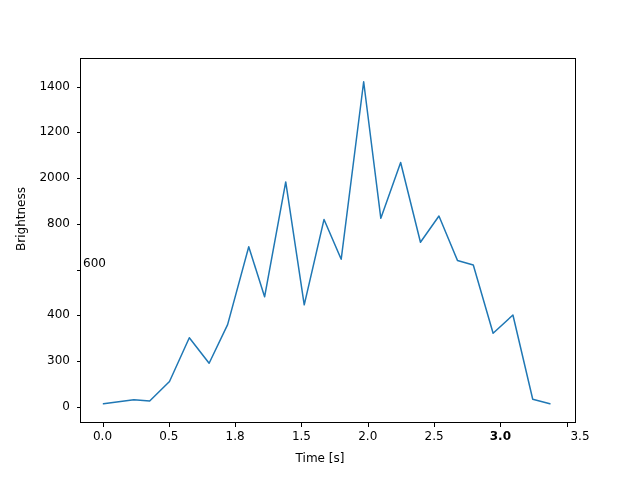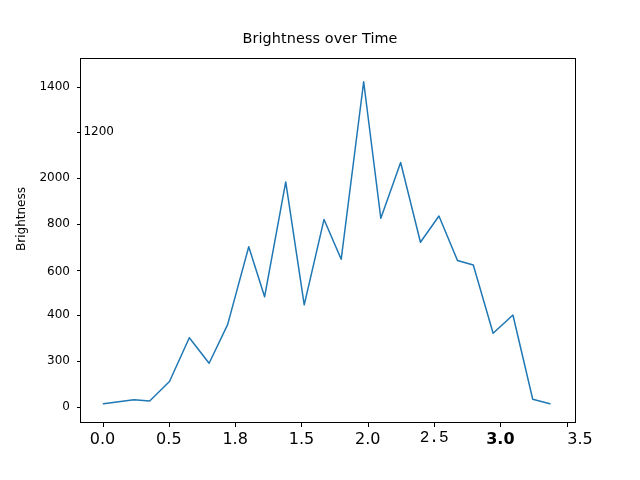--- a/index.html
+++ b/index.html
@@ -64,21 +64,21 @@
     width: 3.5px;
     height: 0;
     border-top: 1.1px solid #000000;
   }
   .xticklabel {
     position: absolute;
     top: 429px;
     width: 70px;
     margin-left: -35px;
     text-align: center;
-    font-size: 16px;
+    font-size: 12px;
     color: #000000;
   }
   .yticklabel {
     position: absolute;
     left: 0;
     width: 70px;
     text-align: right;
     margin-top: -8px;
     font-size: 12px;
     color: #000000;
@@ -103,60 +103,60 @@
     color: #000000;
     transform: rotate(-90deg);
     transform-origin: center center;
   }
 </style>
 </head>
 <body>
 
 <div id="figure">
 
-  <div id="chart-title">Brightness over Time</div>
 
   <div id="axes">
     <svg id="plot-svg" viewBox="0 0 496 365" preserveAspectRatio="none">
       <polyline id="data-line" fill="none" stroke="#1f77b4" stroke-width="1.5" stroke-linejoin="round" stroke-linecap="round" points="22.55,346.69 53.05,342.57 68.96,343.95 88.86,324.27 108.75,280.33 128.64,305.96 147.21,267.06 168.43,188.79 184.34,239.14 205.56,123.57 224.13,247.15 244.02,161.33 261.26,201.38 283.81,22.88 301.05,160.19 320.94,104.12 340.83,184.22 359.40,157.90 377.97,202.52 393.88,207.10 413.78,275.75 433.67,257.45 453.56,342.12 470.80,346.69"></polyline>
     </svg>
   </div>
 
   <div id="xticks-layer">
       <div class="xtick" style="left: 102.545px;"></div>
       <div class="xticklabel" style="left: 102.545px;">0.0</div>
       <div class="xtick" style="left: 168.856px;"></div>
       <div class="xticklabel" style="left: 168.856px;">0.5</div>
       <div class="xtick" style="left: 235.166px;"></div>
       <div class="xticklabel" style="left: 235.166px;">1.8</div>
       <div class="xtick" style="left: 301.476px;"></div>
       <div class="xticklabel" style="left: 301.476px;">1.5</div>
       <div class="xtick" style="left: 367.786px;"></div>
       <div class="xticklabel" style="left: 367.786px;">2.0</div>
       <div class="xtick" style="left: 434.096px;"></div>
-      <div class="xticklabel" style="left: 434.096px; font-family: Liberation Mono, monospace;">2.5</div>
+      <div class="xticklabel" style="left: 434.096px;">2.5</div>
       <div class="xtick" style="left: 500.406px;"></div>
       <div class="xticklabel" style="left: 500.406px; font-weight: bold;">3.0</div>
       <div class="xtick" style="left: 566.717px;"></div>
       <div class="xticklabel" style="left: 580px;">3.5</div>
     </div>
   <div id="yticks-layer">
       <div class="ytick" style="top: 406.981px;"></div>
       <div class="yticklabel" style="top: 406.981px;">0</div>
       <div class="ytick" style="top: 361.213px;"></div>
       <div class="yticklabel" style="top: 361.213px;">300</div>
       <div class="ytick" style="top: 315.445px;"></div>
       <div class="yticklabel" style="top: 315.445px;">400</div>
       <div class="ytick" style="top: 269.677px;"></div>
-      <div class="yticklabel" style="top: 272px;">600</div>
+      <div class="yticklabel" style="top: 264px; padding-left: 36px;">600</div>
       <div class="ytick" style="top: 223.909px;"></div>
       <div class="yticklabel" style="top: 223.909px;">800</div>
       <div class="ytick" style="top: 178.141px;"></div>
       <div class="yticklabel" style="top: 178.141px;">2000</div>
       <div class="ytick" style="top: 132.373px;"></div>
-      <div class="yticklabel" style="top: 132.373px; padding-left: 44px;">1200</div>
+      <div class="yticklabel" style="top: 132.373px;">1200</div>
       <div class="ytick" style="top: 86.605px;"></div>
       <div class="yticklabel" style="top: 86.605px; text-align: right;">1400</div>
     </div>
 
+  <div id="xlabel">Time [s]</div>
   <div id="ylabel">Brightness</div>
 
 </div>
 
 </body></html>

